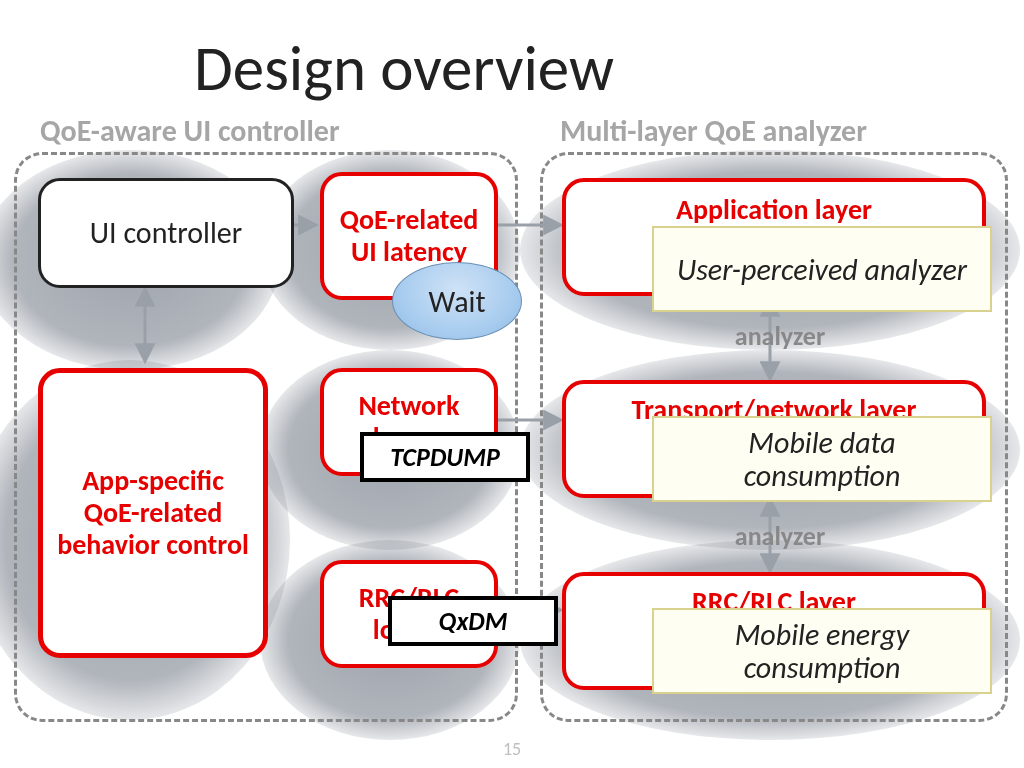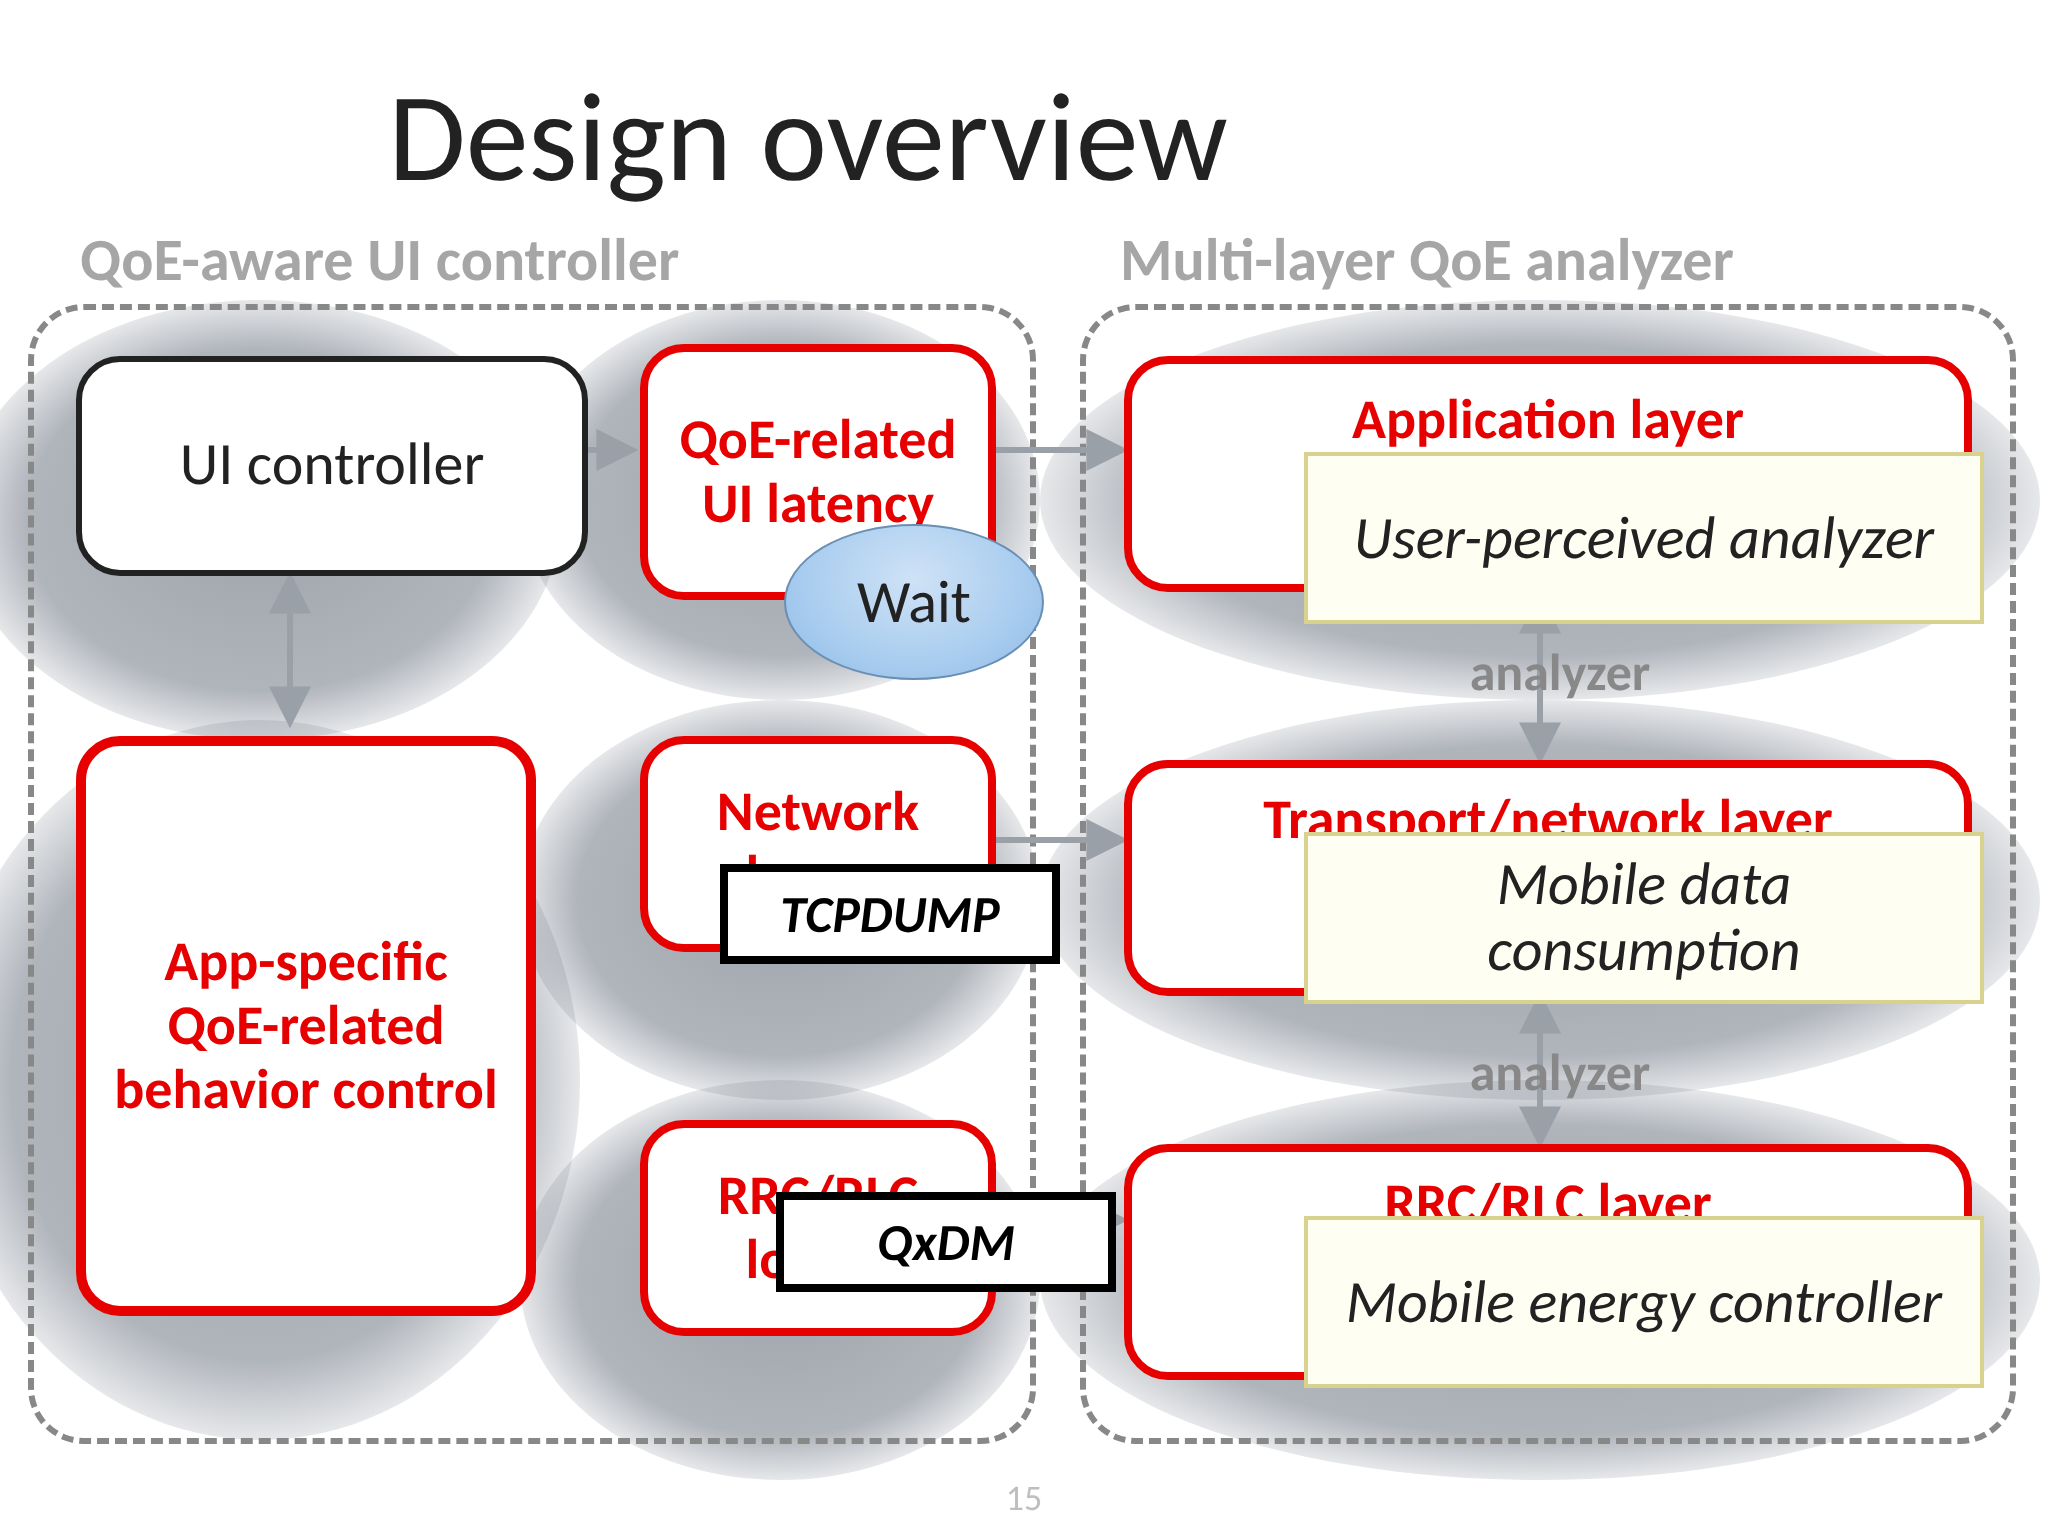--- a/index.html
+++ b/index.html
@@ -164,20 +164,20 @@
 
 <div class="box box-red" style="left:562px; top:178px; width:424px; height:118px; align-items:flex-start; padding-top:12px;">Application layer</div>
 <div class="box box-red" style="left:562px; top:380px; width:424px; height:118px; align-items:flex-start; padding-top:10px;">Transport/network layer</div>
 <div class="box box-red" style="left:562px; top:572px; width:424px; height:118px; align-items:flex-start; padding-top:10px;">RRC/RLC layer</div>
 
 <div class="analyzer-text" style="left:680px; top:320px;">analyzer</div>
 <div class="analyzer-text" style="left:680px; top:520px;">analyzer</div>
 
 <div class="note" style="left:652px; top:226px; width:340px; height:86px;">User-perceived analyzer</div>
 <div class="note" style="left:652px; top:416px; width:340px; height:86px;">Mobile data consumption</div>
-<div class="note" style="left:652px; top:608px; width:340px; height:86px;">Mobile energy controller</div>
+<div class="note" style="left:652px; top:608px; width:340px; height:86px;">Mobile energy consumption</div>
 
 <div class="tool" style="left:360px; top:432px; width:170px; height:50px;">TCPDUMP</div>
 <div class="tool" style="left:360px; top:596px; width:170px; height:50px;margin-left:28px;">QxDM</div>
 
 <div class="ellipse" style="left:392px; top:262px; width:130px; height:78px;">Wait</div>
 
 <div class="slide-num">15</div>
 
 </body></html>

